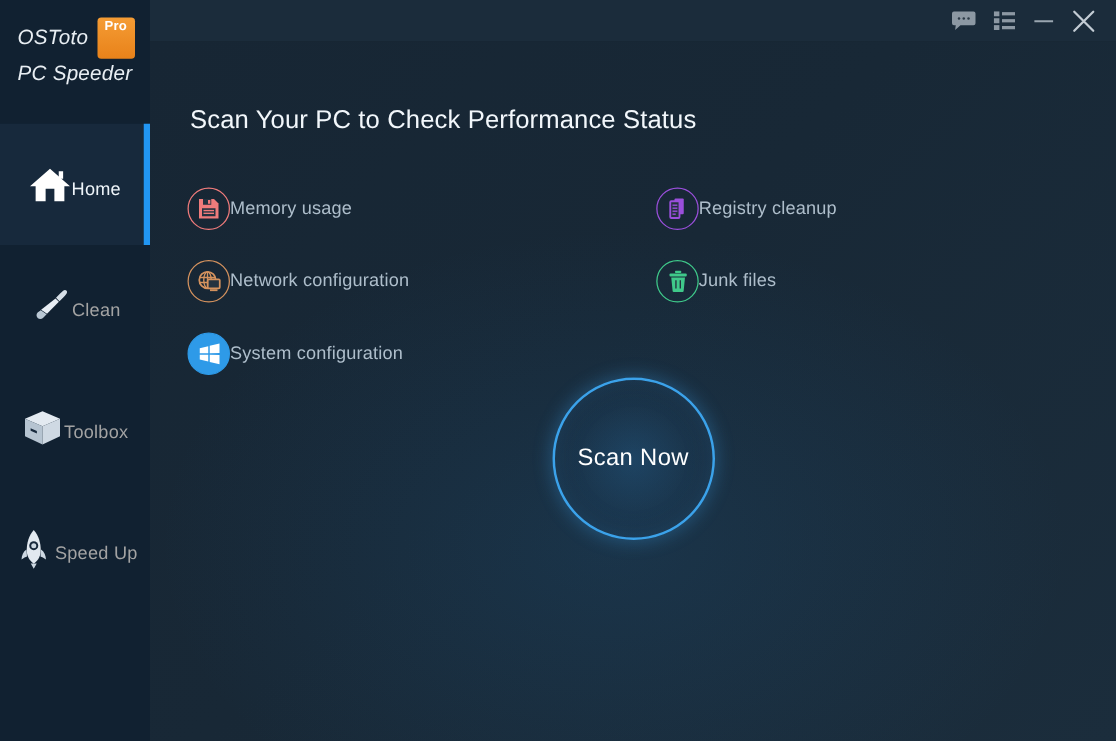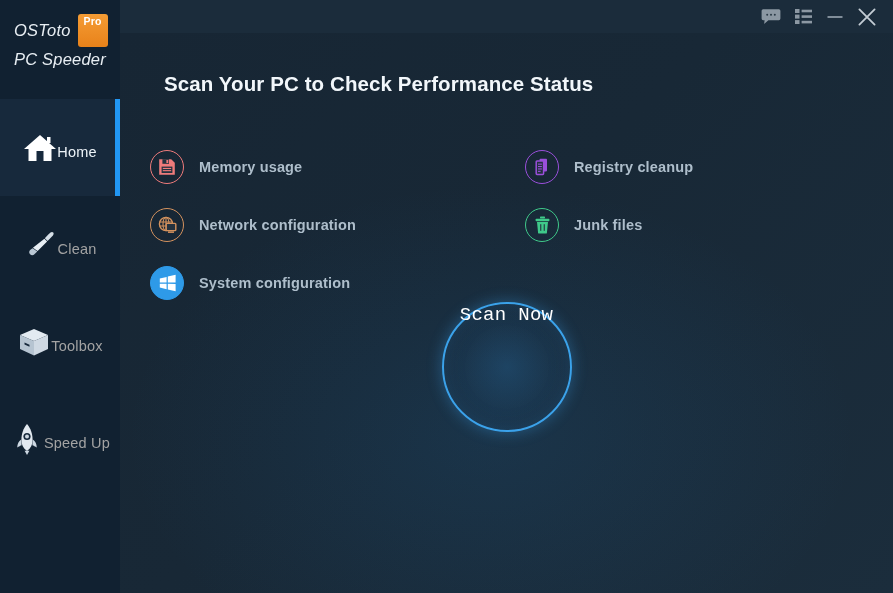--- a/index.html
+++ b/index.html
@@ -69,34 +69,33 @@
 
   #content {
     position:absolute; top:33px; left:0; right:0; bottom:0;
     background:
       radial-gradient(ellipse 520px 360px at 48% 72%, rgba(33,110,170,.16) 0%, rgba(22,34,46,0) 70%),
       linear-gradient(135deg,#172634 0%,#182836 45%,#1b2d3c 100%);
     overflow:hidden;
   }
 
   #heading {
-    position:absolute; left:32px; top:39px;
-    font-size:20.5px; color:#f2f7fb; letter-spacing:.1px; font-weight:700;
+    position:absolute; left:32px; top:51px;
+    font-size:20.5px; color:#f2f7fb; letter-spacing:.1px; font-weight:400;
     white-space:nowrap;
-    margin-left:12px;
   }
 
   
   #features {
     position:absolute; left:30px; top:105px;
     width:740px;
     display:grid; grid-template-columns:375px 375px;
     grid-auto-rows:58px;
   }
-  .feature { display:flex; align-items:center; gap:15px; cursor:pointer;font-weight:bold; }
+  .feature { display:flex; align-items:center; cursor:pointer; }
   .feat-icon {
     width:34px; height:34px; border-radius:50%;
     border:1.6px solid currentColor;
     display:flex; align-items:center; justify-content:center;
     flex:0 0 34px;
   }
   .feat-icon svg { display:block; }
   .feat-label {
     font-size:14.5px; color:#aebecb; letter-spacing:.15px; white-space:nowrap;
   }
@@ -104,23 +103,22 @@
   
   #scan-wrap {
     position:absolute; left:0; right:0; top:269px;
     display:flex; justify-content:center;
   }
   #scan-btn {
     position:relative; width:130px; height:130px; border-radius:50%;
     border:2px solid #3ba2ea;
     background:radial-gradient(circle at 50% 50%, rgba(40,112,170,.30) 0%, rgba(26,58,90,.13) 62%, rgba(22,38,54,0) 100%);
     box-shadow:0 0 14px 2px rgba(58,158,232,.30), inset 0 0 22px rgba(58,158,232,.13);
-    display:flex; align-items:flex-start; justify-content:center;
+    display:flex; align-items:center; justify-content:center;
     cursor:pointer;
-    font-family:Liberation Mono, monospace;
   }
   #scan-btn .scan-label {
     font-size:19px; color:#ffffff; letter-spacing:.3px;
   }
 </style>
 </head>
 <body>
 
 <div id="app">
 

